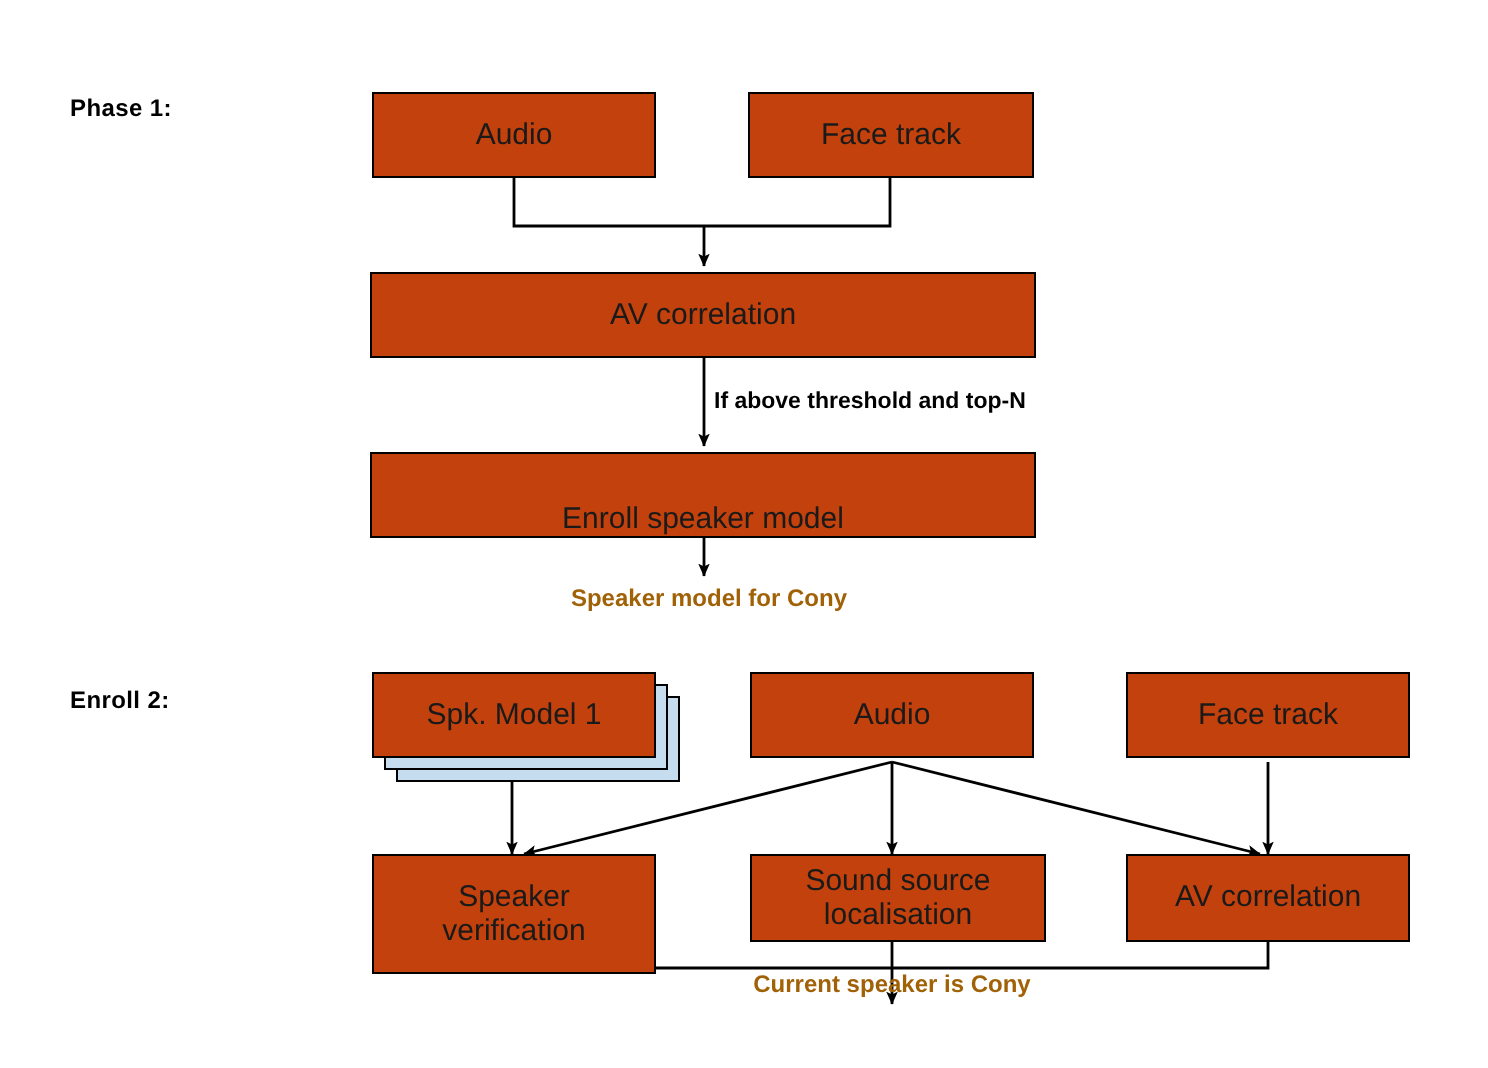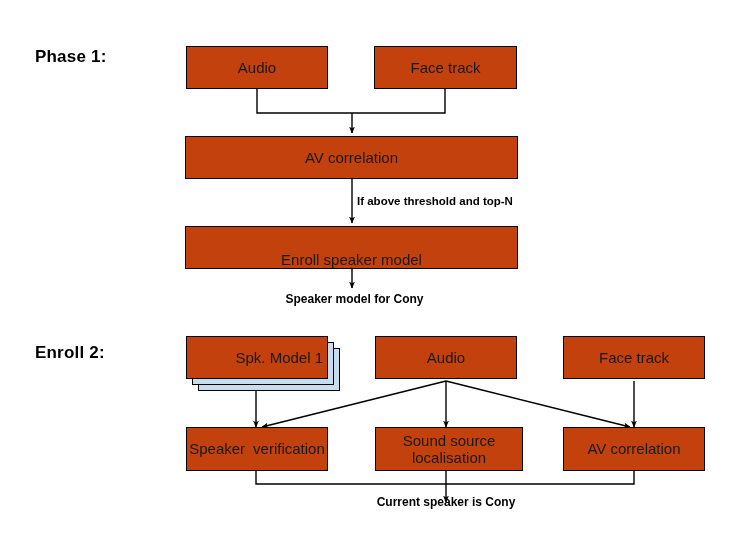--- a/index.html
+++ b/index.html
@@ -12,21 +12,21 @@
   }
   #canvas {
     position: relative;
     width: 744px;
     height: 534px;
     background: #ffffff;
     overflow: hidden;
   }
   .phase-label {
     position: absolute;
-    font-size: 17px;
+    font-size: 12px;
     font-weight: bold;
     color: #000000;
     letter-spacing: 0.2px;
     white-space: nowrap;
   }
   .node {
     position: absolute;
     background: #c2410c;
     border: 1.4px solid #000000;
     box-sizing: border-box;
@@ -52,21 +52,21 @@
     position: absolute;
     font-size: 11.5px;
     font-weight: bold;
     color: #000000;
     white-space: nowrap;
   }
   .terminal-label {
     position: absolute;
     font-size: 12px;
     font-weight: bold;
-    color: #000000;
+    color: #a16207;
     white-space: nowrap;
     text-align: center;
   }
   svg.wires {
     position: absolute;
     left: 0;
     top: 0;
     width: 744px;
     height: 534px;
     pointer-events: none;
@@ -144,41 +144,41 @@
     <span class="node-text">Enroll speaker model</span>
   </div>
 
   <div class="terminal-label" style="left:282px; top:292px; width:145px;">Speaker model for Cony</div>
 
   <div class="phase-label" style="left:35px; top:343px;">Enroll 2:</div>
 
   <div class="stack-shadow" style="left:198px; top:348px; width:142px; height:43px;"></div>
   <div class="stack-shadow" style="left:192px; top:342px; width:142px; height:43px;"></div>
 
-  <div class="node" style="left:186px; top:336px; width:142px; height:43px;justify-content:flex-end;">
+  <div class="node" style="left:186px; top:336px; width:142px; height:43px;">
     <span class="node-text">Spk. Model 1</span>
   </div>
 
   <div class="node" style="left:375px; top:336px; width:142px; height:43px;">
     <span class="node-text">Audio</span>
   </div>
 
   <div class="node" style="left:563px; top:336px; width:142px; height:43px;">
     <span class="node-text">Face track</span>
   </div>
 
-  <div class="node" style="left:186px; top:427px; width:142px; height:44px; flex-direction:row;">
+  <div class="node" style="left:186px; top:427px; width:142px; height:60px; flex-direction:column;">
     <span class="node-text">Speaker</span>
     <span class="node-text">verification</span>
   </div>
 
   <div class="node" style="left:375px; top:427px; width:148px; height:44px; flex-direction:column;">
     <span class="node-text">Sound source</span>
     <span class="node-text">localisation</span>
   </div>
 
   <div class="node" style="left:563px; top:427px; width:142px; height:44px;">
     <span class="node-text">AV correlation</span>
   </div>
 
-  <div class="terminal-label" style="left:373px; top:495px; width:146px;text-align:center;">Current speaker is Cony</div>
+  <div class="terminal-label" style="left:373px; top:485px; width:146px;text-align:center;">Current speaker is Cony</div>
 
 </div>
 
 </body></html>

